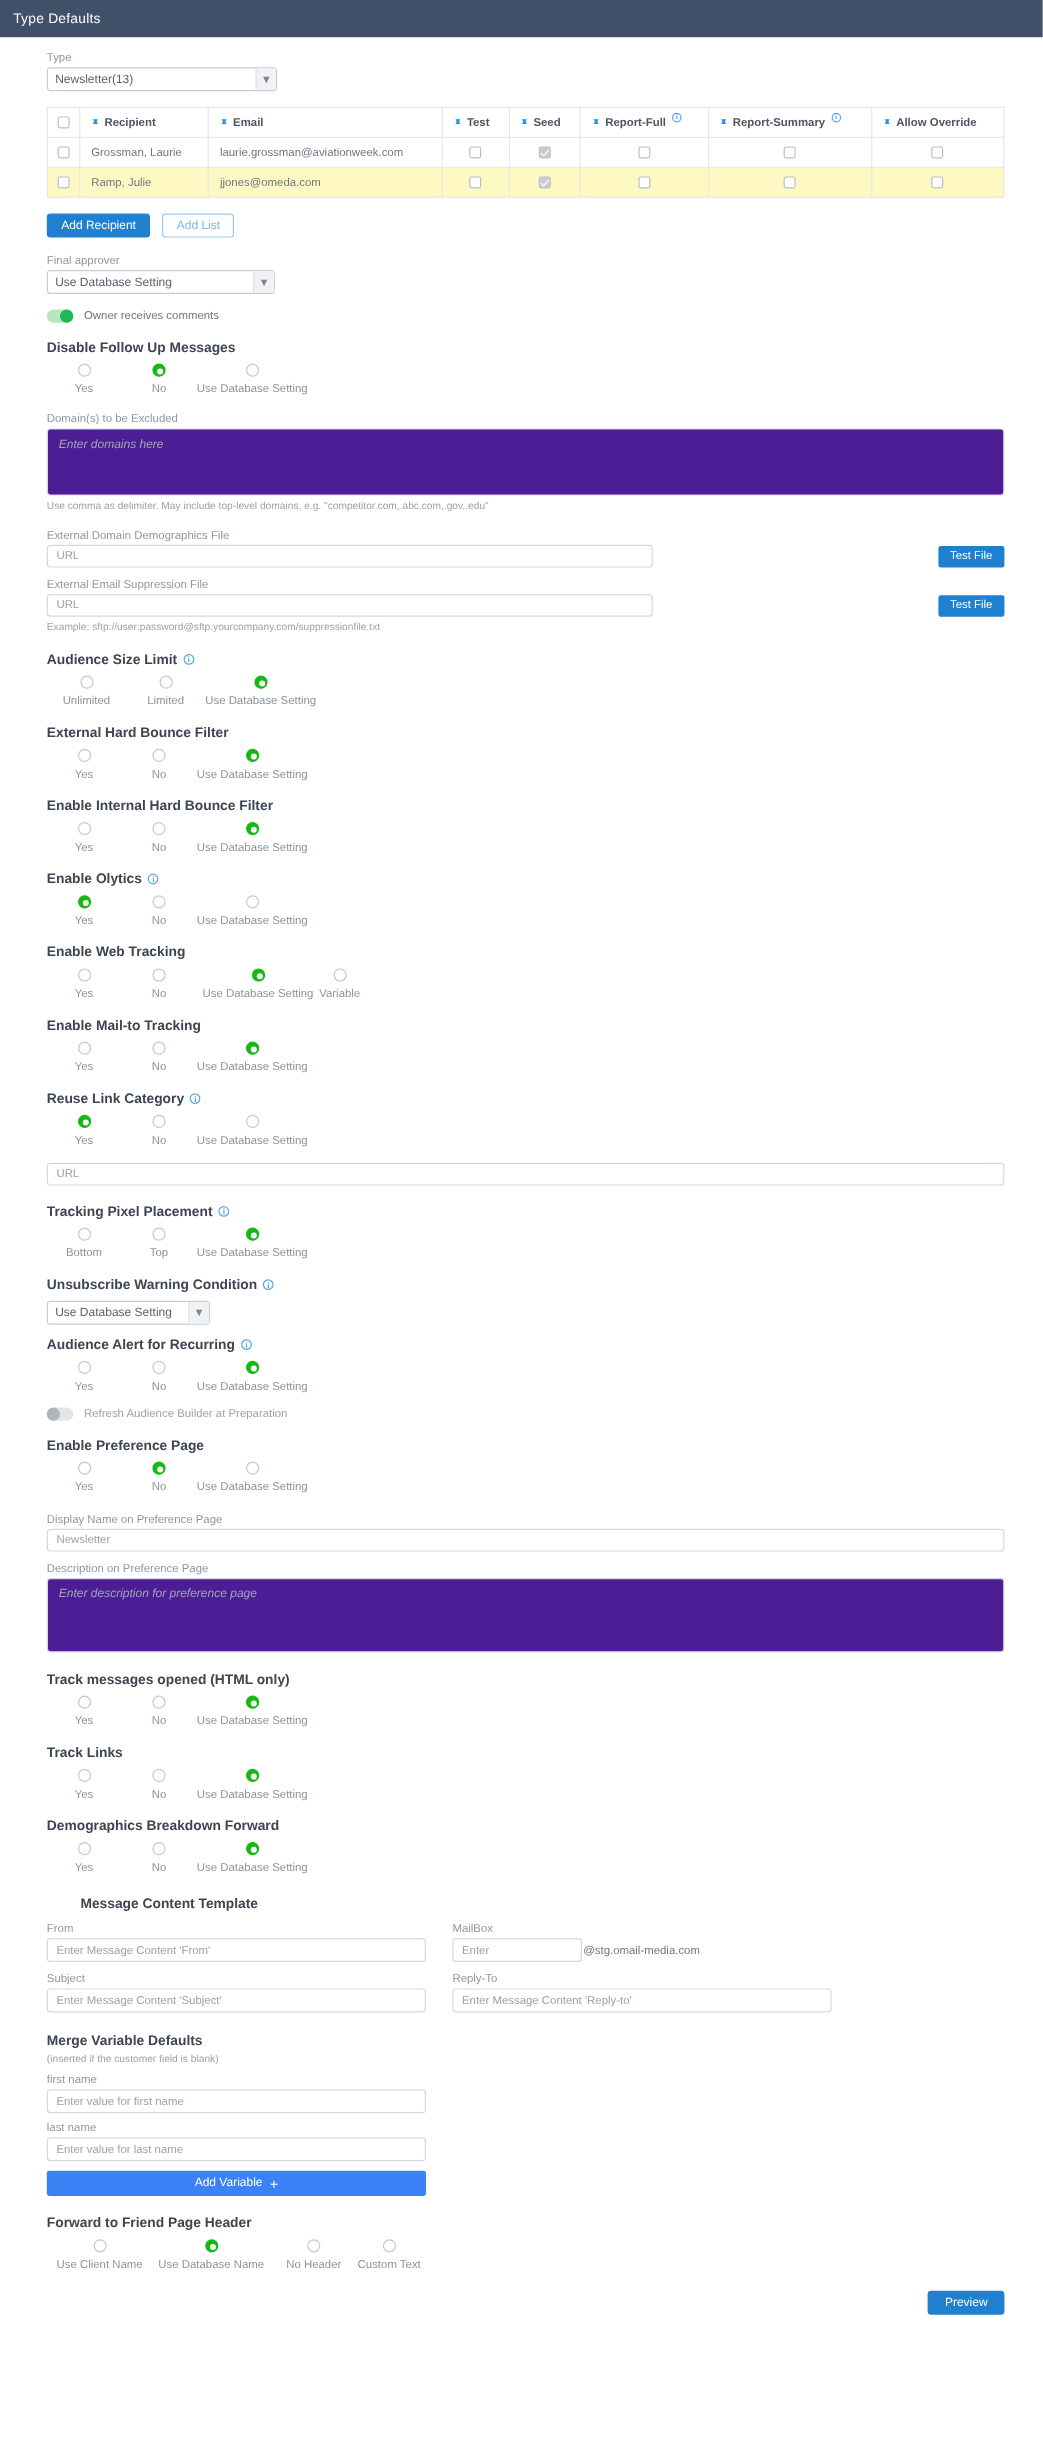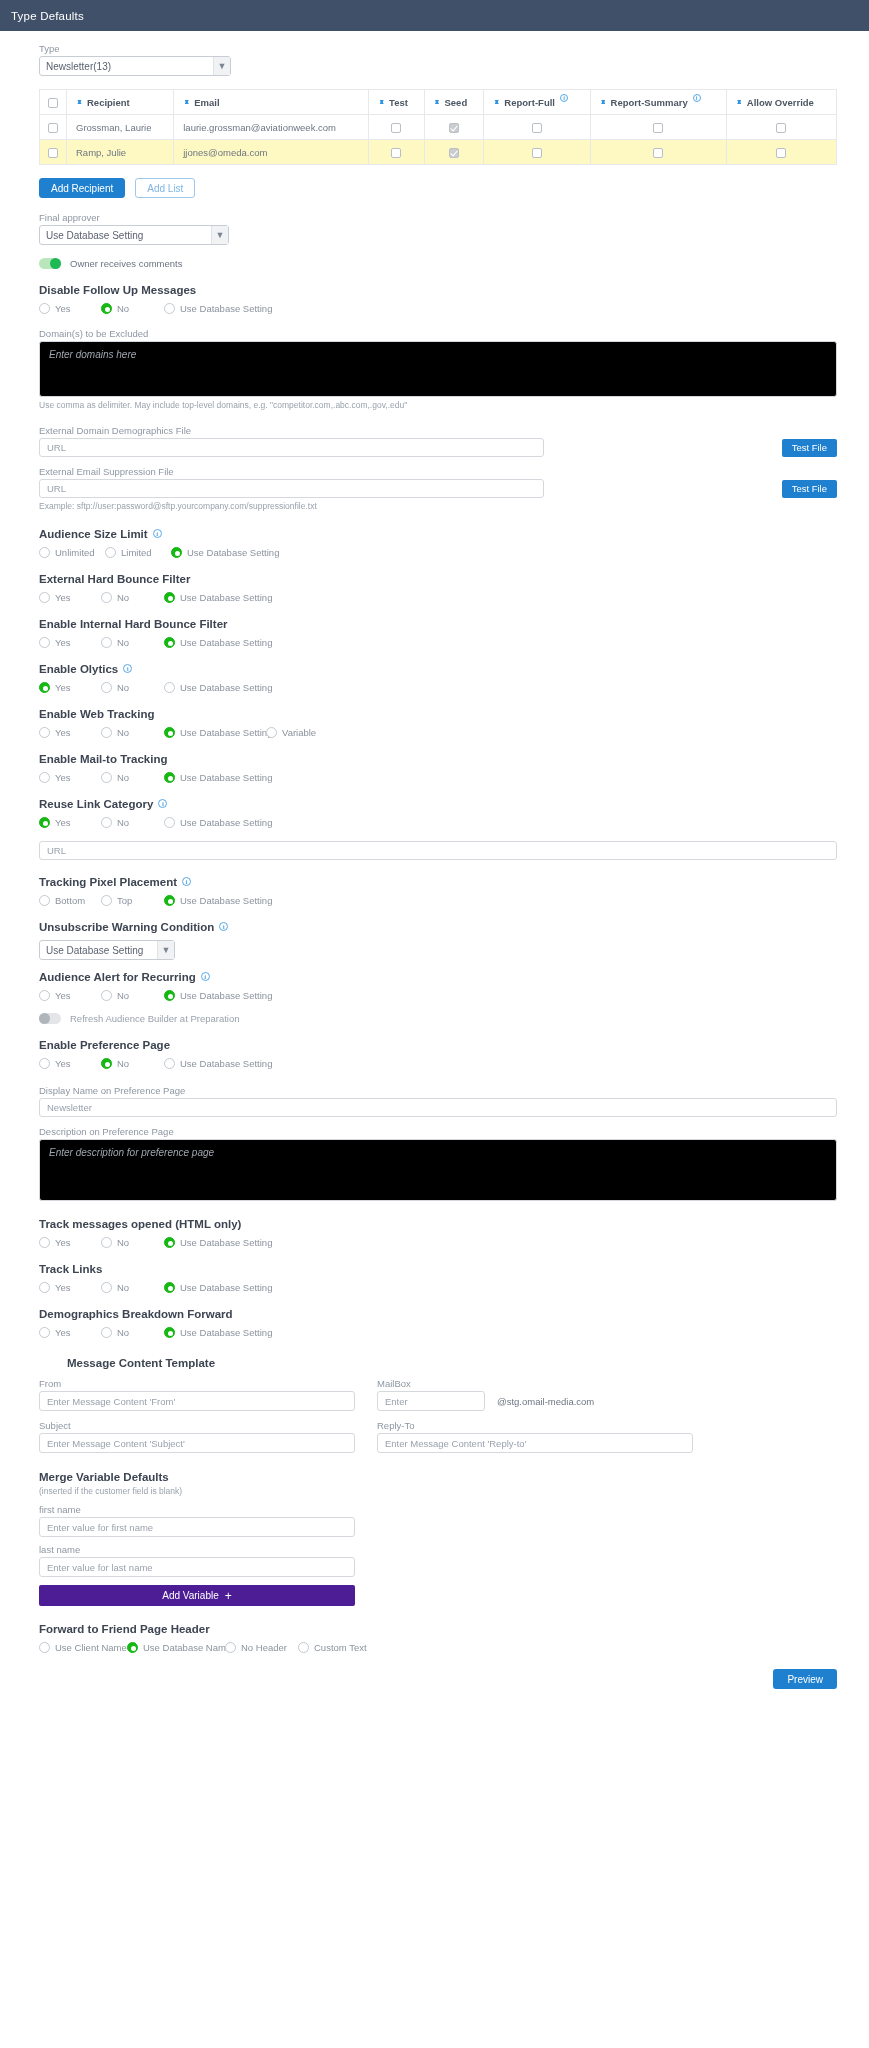--- a/index.html
+++ b/index.html
@@ -109,21 +109,21 @@
     color: #9aa2ad;
     padding: 0 7px;
     display: flex;
     align-items: center;
     font-family: "Liberation Sans", sans-serif;
   }
   .inp.tall { height: 20px; }
   .ta {
     border: 1px solid #d5d9de;
     border-radius: 3px;
-    background: #000000;
+    background: #4c1d95;
     font-size: 10px;
     color: #a0a7b1;
     padding: 7px 9px;
     font-style: italic;
   }
 
   
   .btn {
     display: inline-flex;
     align-items: center;
@@ -149,21 +149,21 @@
   .btn-testfile {
     background: #2080d0;
     color: #fff;
     border: none;
     height: 18px;
     padding: 0 10px;
     font-size: 9.5px;
     border-radius: 2px;
   }
   .btn-block {
-    background: #4c1d95;
+    background: #3b82f6;
     color: #fff;
     border: none;
     height: 21px;
     width: 100%;
     font-size: 10px;
     border-radius: 2px;
     gap: 6px;
   }
   .btn-preview {
     background: #2080d0;
@@ -242,20 +242,21 @@
     display: flex;
     align-items: center;
     margin-top: 1px;
     margin-bottom: 2px;
   }
   .radio-opt {
     display: flex;
     align-items: center;
     gap: 5px;
     cursor: pointer;
+    flex-direction: column;
   }
   .rb {
     width: 11px; height: 11px;
     border: 1.3px solid #c3c9d1;
     border-radius: 50%;
     background: #fff;
     flex: 0 0 auto;
   }
   .rb.on {
     border-color: #16b814;
@@ -782,21 +783,21 @@
 
   <div style="margin-top:19px;">
     <div class="section-title" style="margin-bottom:9px;padding-left:28px;">Message Content Template</div>
     <div class="row" style="gap:22px;">
       <div style="width:316px;">
         <label class="field-label">From</label>
         <div class="inp tall">Enter Message Content 'From'</div>
       </div>
       <div style="flex:1;">
         <label class="field-label">MailBox</label>
-        <div style="display:flex; align-items:center; gap:12px;">
+        <div style="display:flex; align-items:center; gap:1px;">
           <div class="inp tall" style="width:108px;">Enter</div>
           <span style="font-size:9.5px;color:#6d7683;">@stg.omail-media.com</span>
         </div>
       </div>
     </div>
     <div class="row" style="gap:22px; margin-top:9px;">
       <div style="width:316px;">
         <label class="field-label">Subject</label>
         <div class="inp tall">Enter Message Content 'Subject'</div>
       </div>

